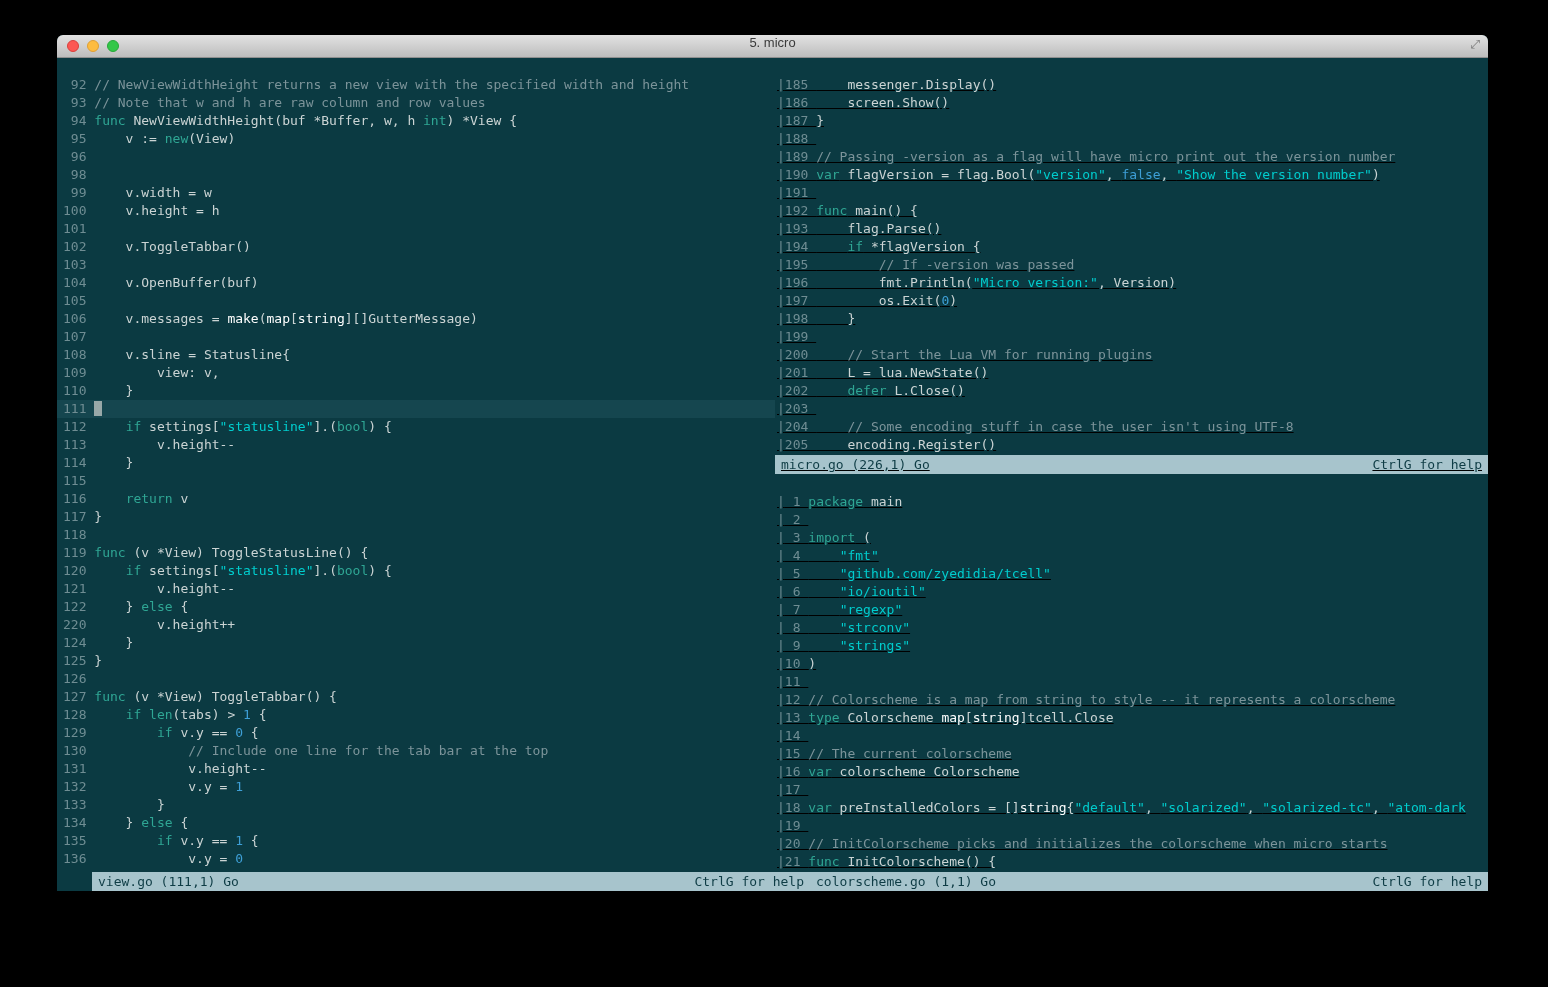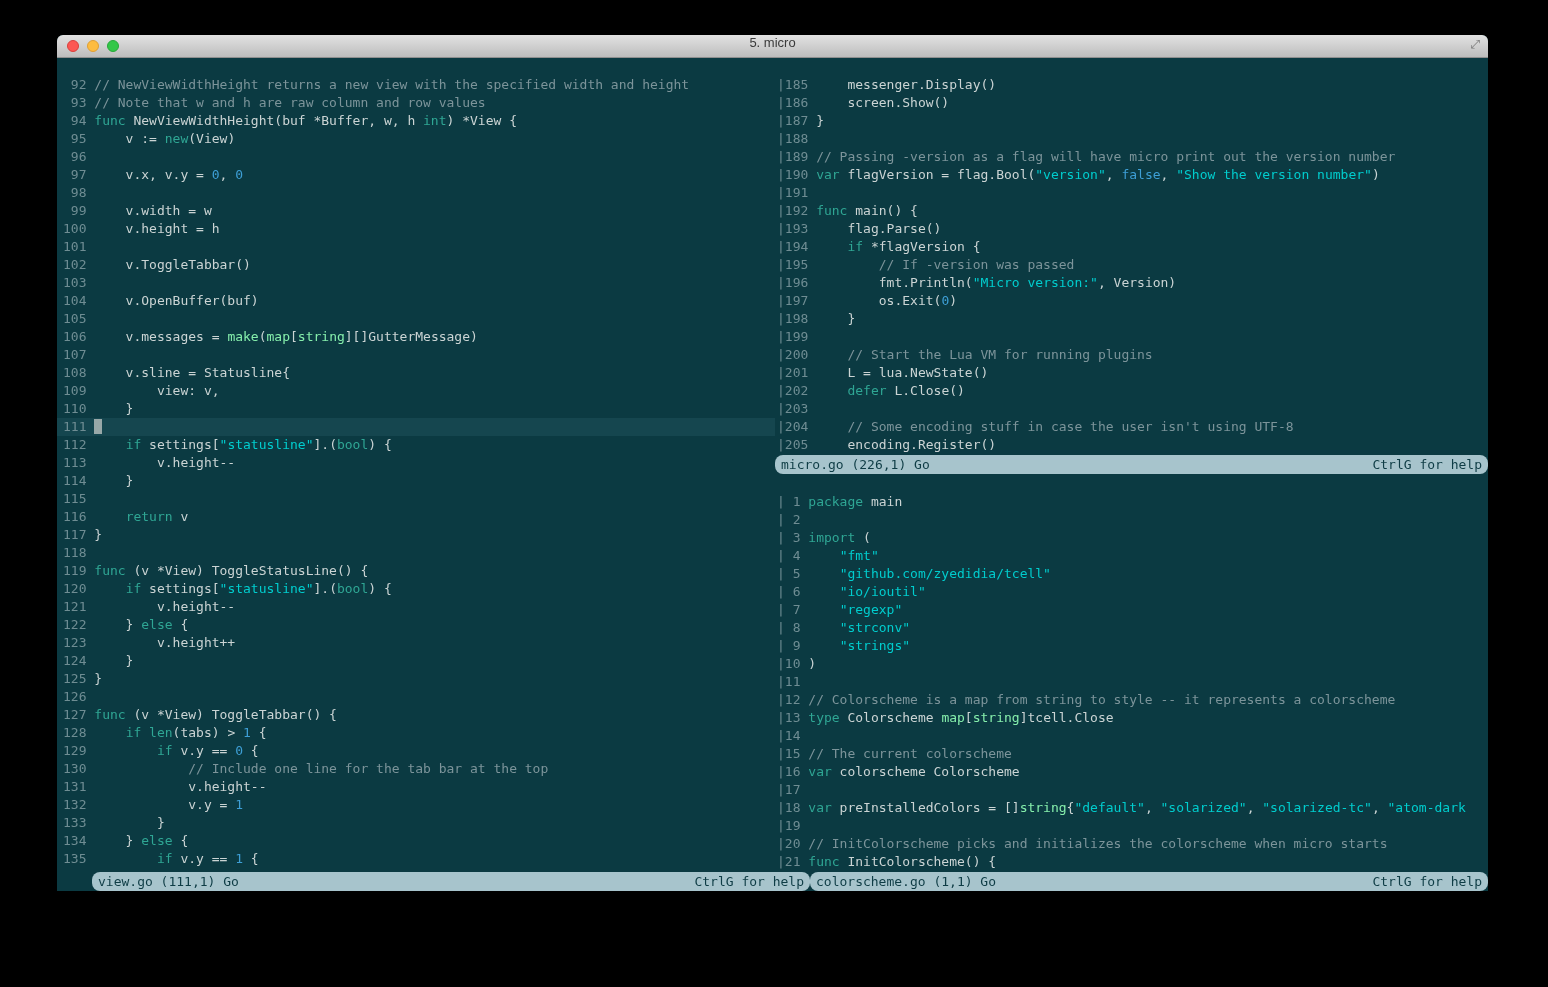--- a/index.html
+++ b/index.html
@@ -14,39 +14,39 @@
   .light.red{background:#fc5753;border:1px solid #d8403c;}
   .light.yellow{background:#fdbc40;border:1px solid #de9f34;}
   .light.green{background:#33c748;border:1px solid #27a83a;}
   .title{text-align:center;line-height:22px;font:13px "Liberation Sans",sans-serif;color:#3a3a3a;}
   .resize{position:absolute;right:8px;top:2px;color:#787878;font:12px "DejaVu Sans",sans-serif;}
   
   .content{position:absolute;top:22px;left:0;right:0;bottom:19px;display:flex;}
   .pane{overflow:hidden;padding-top:19px;box-sizing:border-box;
         font:13px/18px "DejaVu Sans Mono",monospace;}
   .pane.left{width:718px;}
-  .rightcol{flex:1;display:flex;flex-direction:column;min-width:0;}
+  .rightcol{flex:1;display:flex;flex-direction:column;min-width:0;text-decoration:underline;}
   .pane.topright{height:398px;}
   .pane.bottomright{flex:1;}
   .line{height:18px;white-space:pre;}
   .pane.left .line{padding-left:6px;}
   .rightcol .line{padding-left:2px;}
   .cursor-line{background:#15464f;}
   .ln,.pipe{color:#6f8d93;}
   .cursor-block{background:#98a8a8;color:#0b3a42;}
   .tok-p{color:#cbd4d4;}
   .tok-k{color:#2fa694;}
   .tok-s{color:#00cdce;}
   .tok-n{color:#3e9fd6;}
-  .tok-t{color:#86efac;}
+  .tok-t{color:#ffffff;}
   .tok-c{color:#7c949a;}
   
   .statusbar{background:#a7c4cc;color:#0e3c45;display:flex;justify-content:space-between;
              font:13px/19px "DejaVu Sans Mono",monospace;padding:0 6px;box-sizing:border-box;
-             height:19px;overflow:hidden;border-radius:8px;}
+             height:19px;overflow:hidden;}
   .statusbar.mid{width:100%;}
   .bottombar{position:absolute;left:16px;right:0;bottom:0;height:19px;display:flex;padding-left:19px;}
   .bottombar .leftstatus{width:718px;}
   .bottombar .rightstatus{flex:1;}
 </style>
 </head>
 <body>
 
 <div id="screen">
   <div id="window">
@@ -61,21 +61,20 @@
       <div class="resize">⤢</div>
     </div>
 
     <div class="content">
       <div class="pane left">
           <div class="line"><span class="ln"> 92 </span><span class="tok-c">// NewViewWidthHeight returns a new view with the specified width and height</span></div>
           <div class="line"><span class="ln"> 93 </span><span class="tok-c">// Note that w and h are raw column and row values</span></div>
           <div class="line"><span class="ln"> 94 </span><span class="tok-k">func</span><span class="tok-p"> NewViewWidthHeight(buf *Buffer, w, h </span><span class="tok-k">int</span><span class="tok-p">) *View {</span></div>
           <div class="line"><span class="ln"> 95 </span><span class="tok-p">    v := </span><span class="tok-k">new</span><span class="tok-p">(View)</span></div>
           <div class="line"><span class="ln"> 96 </span></div>
-          <div class="line"><span class="ln"> 97 </span><span class="tok-p">    v.x, v.y = </span><span class="tok-n">0</span><span class="tok-p">, </span><span class="tok-n">0</span></div>
           <div class="line"><span class="ln"> 98 </span></div>
           <div class="line"><span class="ln"> 99 </span><span class="tok-p">    v.width = w</span></div>
           <div class="line"><span class="ln">100 </span><span class="tok-p">    v.height = h</span></div>
           <div class="line"><span class="ln">101 </span></div>
           <div class="line"><span class="ln">102 </span><span class="tok-p">    v.ToggleTabbar()</span></div>
           <div class="line"><span class="ln">103 </span></div>
           <div class="line"><span class="ln">104 </span><span class="tok-p">    v.OpenBuffer(buf)</span></div>
           <div class="line"><span class="ln">105 </span></div>
           <div class="line"><span class="ln">106 </span><span class="tok-p">    v.messages = </span><span class="tok-t">make</span><span class="tok-p">(</span><span class="tok-t">map</span><span class="tok-p">[</span><span class="tok-t">string</span><span class="tok-p">][]GutterMessage)</span></div>
           <div class="line"><span class="ln">107 </span></div>
@@ -87,21 +86,21 @@
           <div class="line"><span class="ln">113 </span><span class="tok-p">        v.height--</span></div>
           <div class="line"><span class="ln">114 </span><span class="tok-p">    }</span></div>
           <div class="line"><span class="ln">115 </span></div>
           <div class="line"><span class="ln">116 </span><span class="tok-p">    </span><span class="tok-k">return</span><span class="tok-p"> v</span></div>
           <div class="line"><span class="ln">117 </span><span class="tok-p">}</span></div>
           <div class="line"><span class="ln">118 </span></div>
           <div class="line"><span class="ln">119 </span><span class="tok-k">func</span><span class="tok-p"> (v *View) ToggleStatusLine() {</span></div>
           <div class="line"><span class="ln">120 </span><span class="tok-p">    </span><span class="tok-k">if</span><span class="tok-p"> settings[</span><span class="tok-s">"statusline"</span><span class="tok-p">].(</span><span class="tok-k">bool</span><span class="tok-p">) {</span></div>
           <div class="line"><span class="ln">121 </span><span class="tok-p">        v.height--</span></div>
           <div class="line"><span class="ln">122 </span><span class="tok-p">    } </span><span class="tok-k">else</span><span class="tok-p"> {</span></div>
-          <div class="line"><span class="ln">123 </span><span class="tok-p">        v.height++</span></div>
+          <div class="line"><span class="ln">220 </span><span class="tok-p">        v.height++</span></div>
           <div class="line"><span class="ln">124 </span><span class="tok-p">    }</span></div>
           <div class="line"><span class="ln">125 </span><span class="tok-p">}</span></div>
           <div class="line"><span class="ln">126 </span></div>
           <div class="line"><span class="ln">127 </span><span class="tok-k">func</span><span class="tok-p"> (v *View) ToggleTabbar() {</span></div>
           <div class="line"><span class="ln">128 </span><span class="tok-p">    </span><span class="tok-k">if</span><span class="tok-p"> </span><span class="tok-k">len</span><span class="tok-p">(tabs) &gt; </span><span class="tok-n">1</span><span class="tok-p"> {</span></div>
           <div class="line"><span class="ln">129 </span><span class="tok-p">        </span><span class="tok-k">if</span><span class="tok-p"> v.y == </span><span class="tok-n">0</span><span class="tok-p"> {</span></div>
           <div class="line"><span class="ln">130 </span><span class="tok-c">            // Include one line for the tab bar at the top</span></div>
           <div class="line"><span class="ln">131 </span><span class="tok-p">            v.height--</span></div>
           <div class="line"><span class="ln">132 </span><span class="tok-p">            v.y = </span><span class="tok-n">1</span></div>
           <div class="line"><span class="ln">133 </span><span class="tok-p">        }</span></div>

